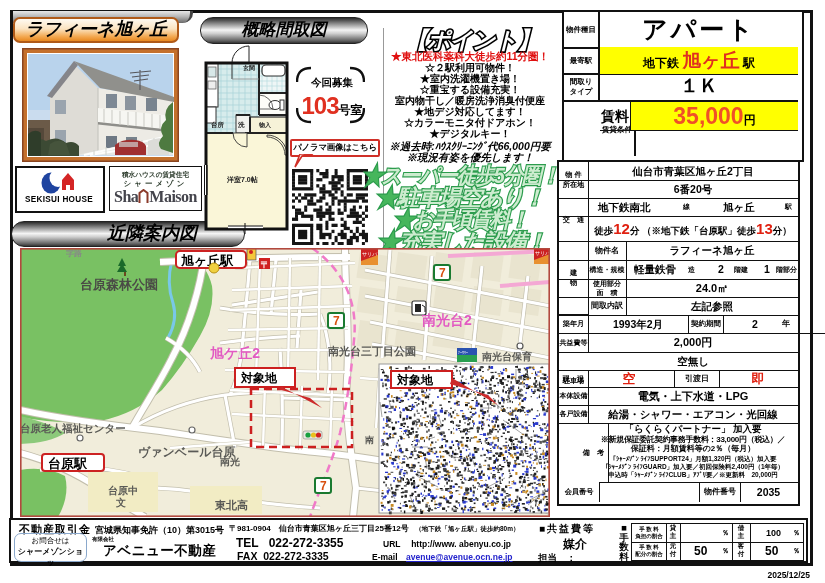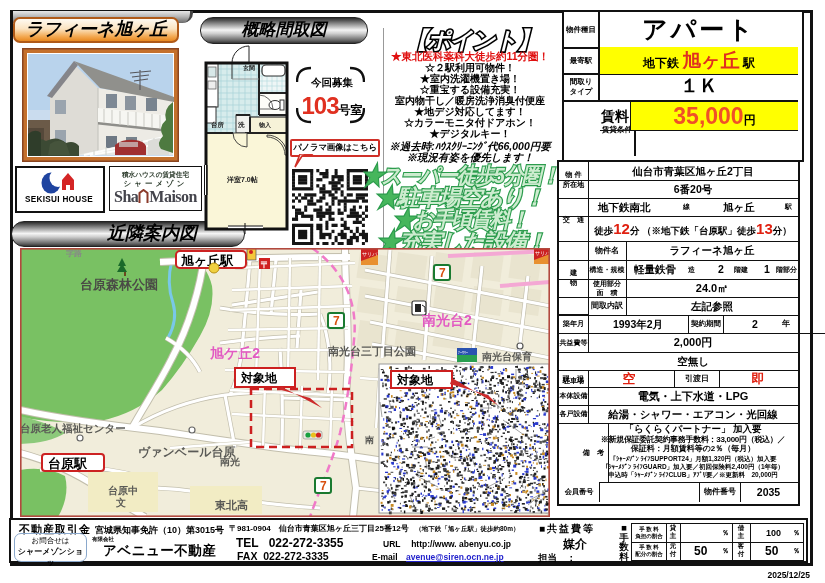--- a/index.html
+++ b/index.html
@@ -2868,21 +2868,21 @@
 <div class="abs b" style="left:92px;top:22px;font-size:13.5px;letter-spacing:0.5px;">アベニュー不動産</div>
 
 <div class="abs b" style="left:218px;top:3px;font-size:8px;white-space:nowrap;">〒981-0904　仙台市青葉区旭ヶ丘三丁目25番12号<span style="font-size:6.5px;">　（地下鉄「旭ヶ丘駅」徒歩約80m）</span></div>
 
 <div class="abs b" style="left:225px;top:16px;font-size:12px;">TEL&nbsp;&nbsp;&nbsp;022-272-3355</div>
 
 <div class="abs b" style="left:226px;top:30px;font-size:10.5px;">FAX&nbsp;&nbsp;022-272-3335</div>
 
 <div class="abs b" style="left:372px;top:19px;font-size:8.5px;">URL　 http://www. abenyu.co.jp</div>
 
-<div class="abs b" style="left:361px;top:32px;font-size:8.5px;">E-mail　<span style="color:#2222cc;text-decoration:underline;">avenue@siren.ocn.ne.jp</span></div>
+<div class="abs b" style="left:361px;top:32px;font-size:8.5px;">E-mail　<span style="color:#2222cc;text-decoration:underline;">avenue@avenue.ocn.ne.jp</span></div>
 
 <div class="abs b" style="left:528px;top:2px;font-size:10px;letter-spacing:2px;">■共益費等</div>
 <div class="abs b" style="left:552px;top:16px;font-size:12px;">媒介</div>
 <div class="abs b" style="left:527px;top:32px;font-size:9.5px;">担当　：</div>
 
 <div class="abs b" style="left:607px;top:3px;font-size:9.5px;width:12px;line-height:9.5px;text-align:center;">■<br>手<br>数<br>料</div>
 
 <div class="abs" style="left:620px;top:3px;width:171px;height:36px;border:1.5px solid #111;">
 <div class="abs" style="left:0;top:0;width:171px;height:18px;border-bottom:1px solid #111;"></div>
 <div class="abs b" style="left:0;top:0;width:34px;height:18px;border-right:1px solid #111;font-size:5.5px;text-align:center;line-height:7px;padding-top:2px;">手 数 料<br>負担の割合</div>

